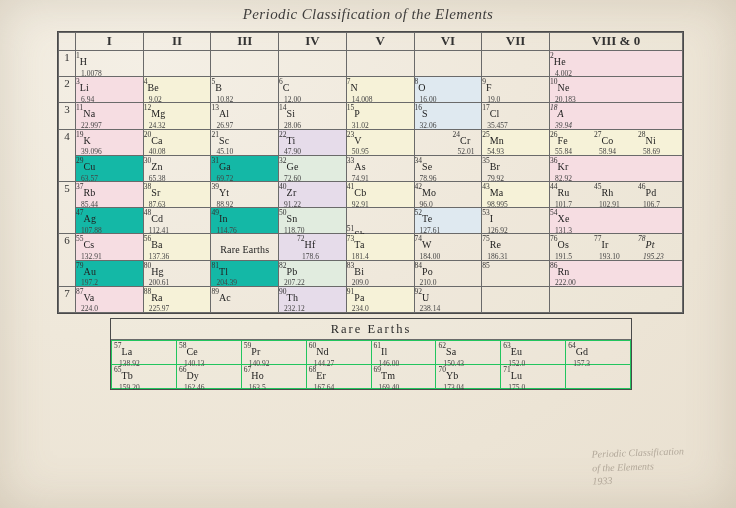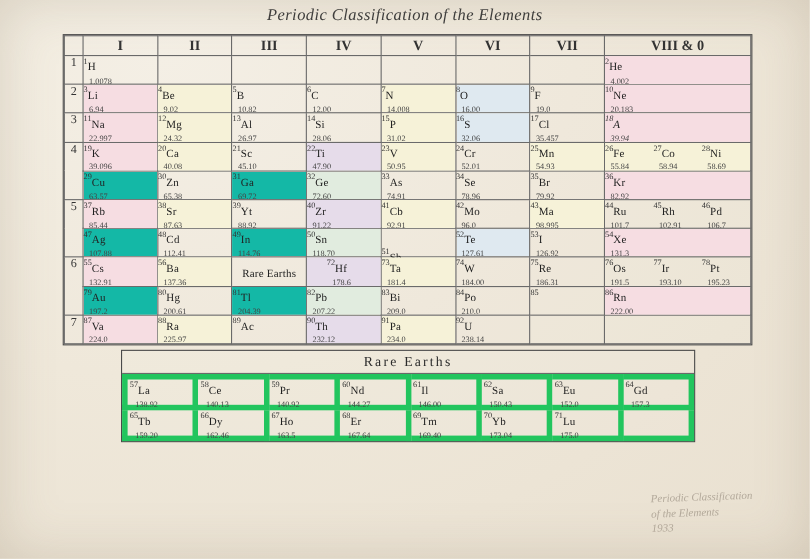--- a/index.html
+++ b/index.html
@@ -76,21 +76,21 @@
   .rare-wrap{
     position:absolute;left:110px;top:318px;width:520px;
     border:1px solid #4a4a4a;
     background:rgba(255,255,255,0.05);
   }
   .rare-title{
     text-align:center;font-size:12.5px;letter-spacing:2px;
     padding:3px 0 2px;border-bottom:1px solid #6a6a6a;
   }
   table.re{border-collapse:collapse;width:100%;table-layout:fixed;}
-  table.re td{border:5px solid #22c55e;height:23px;position:relative;padding:0;}
+  table.re td{border:1px solid #22c55e;height:23px;position:relative;padding:0;}
   .pencil{
     position:absolute;right:52px;bottom:22px;
     font-family:"Liberation Serif", serif;
     font-style:italic;
     font-size:10px;
     color:#b3a99b;
     text-align:left;
     line-height:1.35;
     transform:rotate(-2deg);
   }
@@ -203,21 +203,21 @@
           <td class="cell shade-none">
             <div class="el" style="left:0%;width:100%;right:auto;"><span class="num">21</span><span class="sym">Sc</span><span class="wt">45.10</span></div>
           </td>
           <td class="cell shade-purple">
             <div class="el" style="left:0%;width:100%;right:auto;"><span class="num">22</span><span class="sym">Ti</span><span class="wt">47.90</span></div>
           </td>
           <td class="cell shade-yellow">
             <div class="el" style="left:0%;width:100%;right:auto;"><span class="num">23</span><span class="sym">V</span><span class="wt">50.95</span></div>
           </td>
           <td class="cell shade-none">
-            <div class="el" style="left:0%;width:100%;right:auto;"><span class="num">24</span><span class="sym">Cr</span><span class="wt">52.01</span></div>
+            <div class="el" style="left:0%;width:100%;right:auto;padding-left:38px;"><span class="num">24</span><span class="sym">Cr</span><span class="wt">52.01</span></div>
           </td>
           <td class="cell shade-yellow">
             <div class="el" style="left:0%;width:100%;right:auto;"><span class="num">25</span><span class="sym">Mn</span><span class="wt">54.93</span></div>
           </td>
           <td class="cell shade-yellow">
             <div class="el" style="left:0%;width:33.333333333333336%;right:auto;"><span class="num">26</span><span class="sym">Fe</span><span class="wt">55.84</span></div>
             <div class="el" style="left:33.333333333333336%;width:33.333333333333336%;right:auto;"><span class="num">27</span><span class="sym">Co</span><span class="wt">58.94</span></div>
             <div class="el" style="left:66.66666666666667%;width:33.333333333333336%;right:auto;"><span class="num">28</span><span class="sym">Ni</span><span class="wt">58.69</span></div>
           </td>
         </tr>
@@ -321,21 +321,21 @@
           </td>
           <td class="cell shade-none">
             <div class="el" style="left:0%;width:100%;right:auto;"><span class="num">74</span><span class="sym">W</span><span class="wt">184.00</span></div>
           </td>
           <td class="cell shade-none">
             <div class="el" style="left:0%;width:100%;right:auto;"><span class="num">75</span><span class="sym">Re</span><span class="wt">186.31</span></div>
           </td>
           <td class="cell shade-none">
             <div class="el" style="left:0%;width:33.333333333333336%;right:auto;"><span class="num">76</span><span class="sym">Os</span><span class="wt">191.5</span></div>
             <div class="el" style="left:33.333333333333336%;width:33.333333333333336%;right:auto;"><span class="num">77</span><span class="sym">Ir</span><span class="wt">193.10</span></div>
-            <div class="el" style="left:66.66666666666667%;width:33.333333333333336%;right:auto;"><span class="num">78</span><span class="sym">Pt</span><span class="wt">195.23</span></div>
+            <div class="el" style="left:66.66666666666667%;width:33.333333333333336%;right:auto;font-style:italic;"><span class="num">78</span><span class="sym">Pt</span><span class="wt">195.23</span></div>
           </td>
         </tr>
         <tr>
           <td class="cell shade-peach">
             <div class="el" style="left:0%;width:100%;right:auto;"><span class="num">79</span><span class="sym">Au</span><span class="wt">197.2</span></div>
           </td>
           <td class="cell shade-none">
             <div class="el" style="left:0%;width:100%;right:auto;"><span class="num">80</span><span class="sym">Hg</span><span class="wt">200.61</span></div>
           </td>
           <td class="cell shade-peach">

